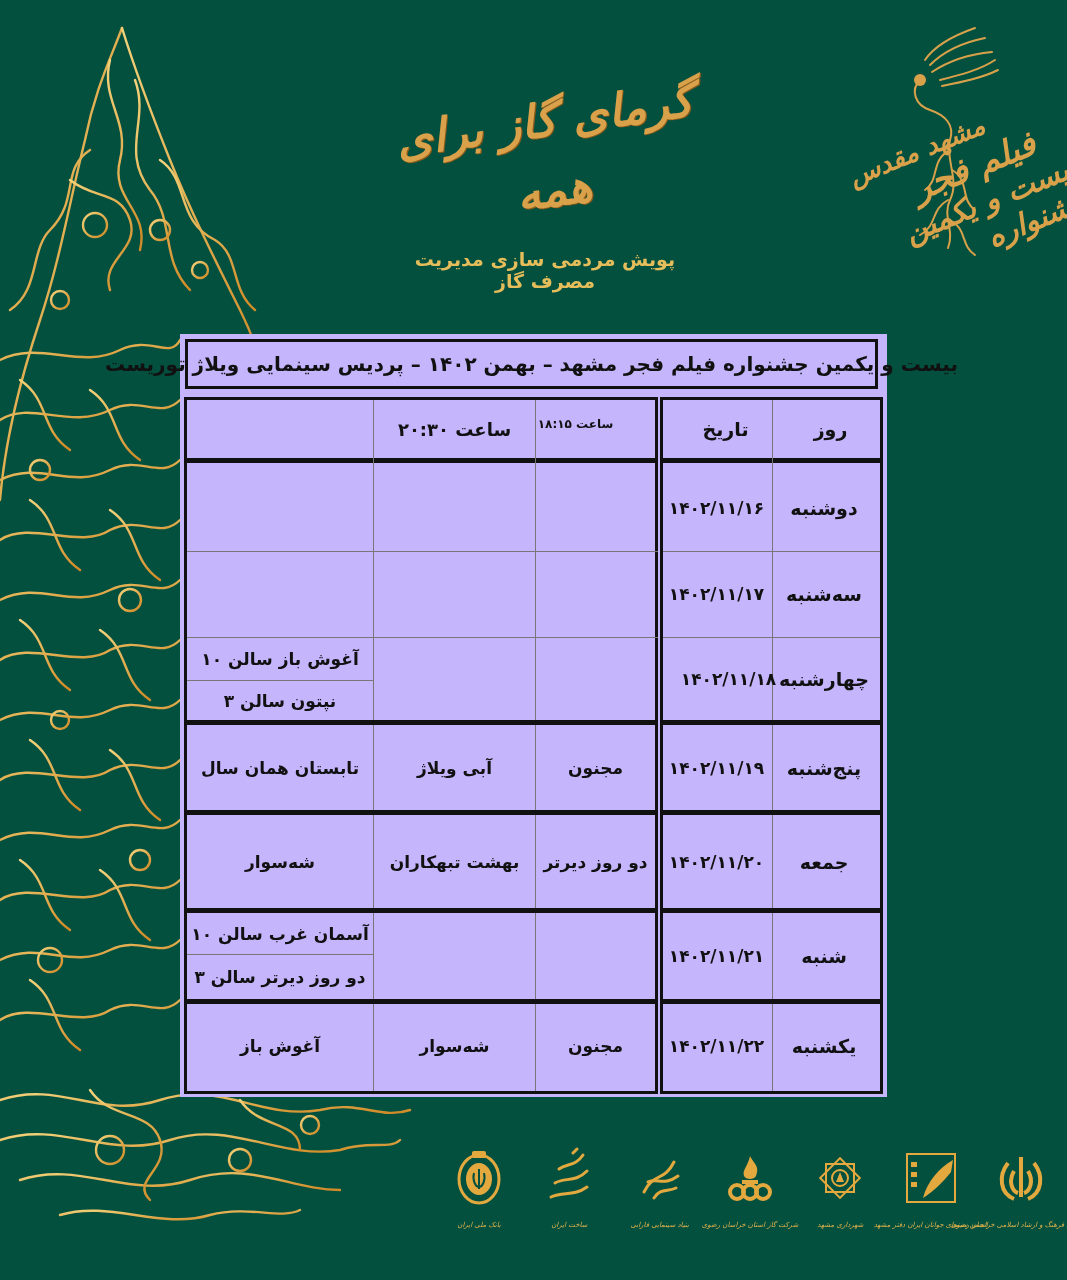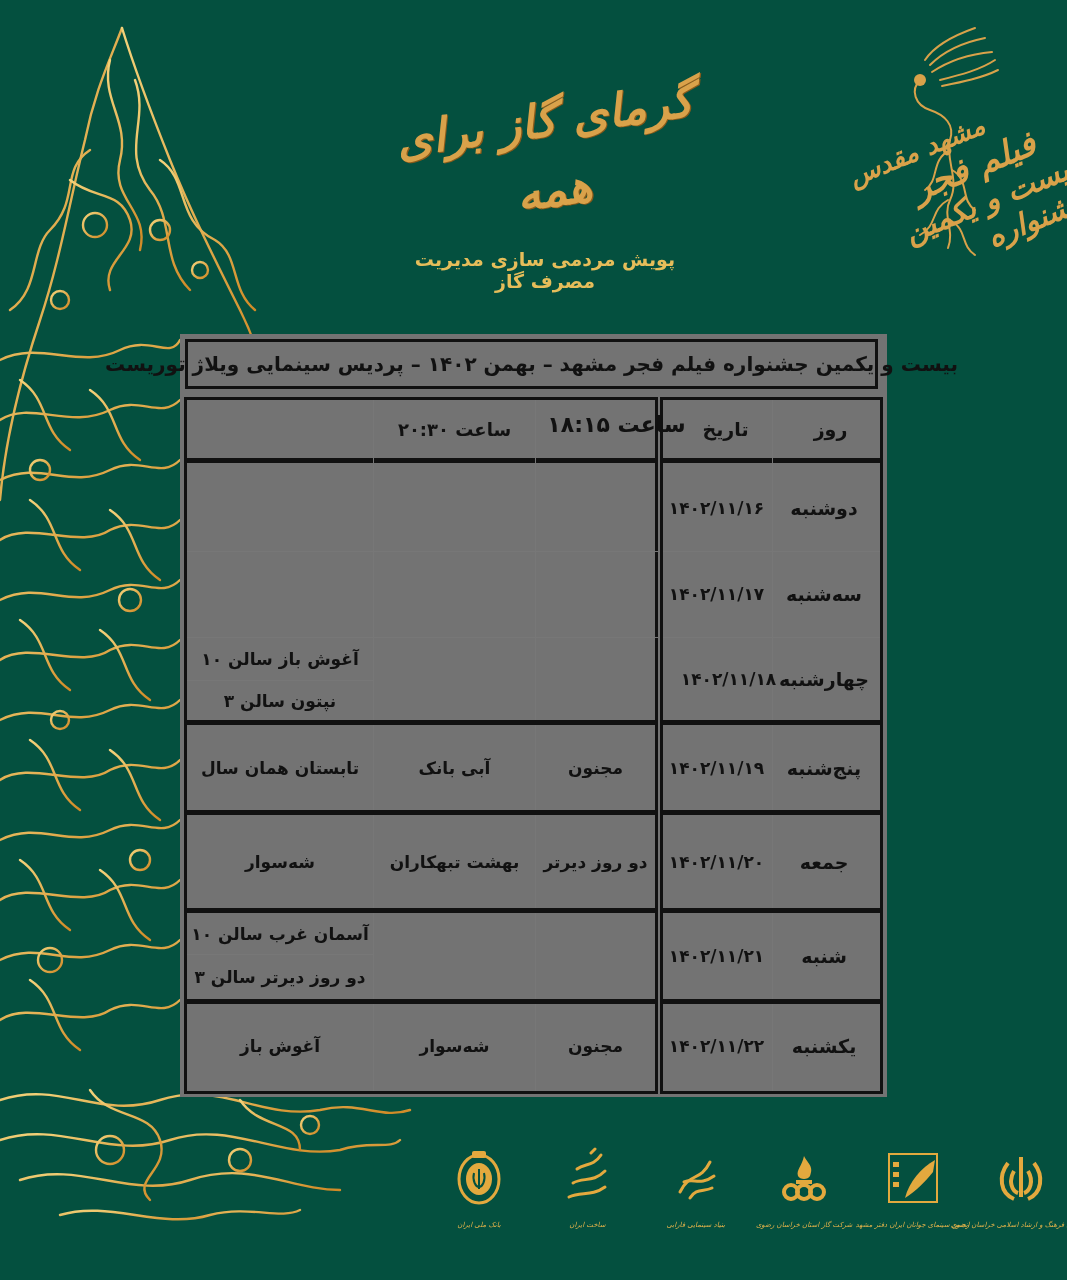--- a/index.html
+++ b/index.html
@@ -37,21 +37,21 @@
     color: #d9a24a; font-family: "DejaVu Serif", serif; font-style: italic;
     font-weight: bold; direction: rtl; text-align: right;
     transform: rotate(-22deg); transform-origin: right top;
   }
   .festival-text .l1 { font-size: 26px; display:block; margin-right: 40px; }
   .festival-text .l2 { font-size: 34px; display:block; }
   .festival-text .l3 { font-size: 30px; display:block; margin-right: -30px;}
 
   .schedule {
     position: absolute; left: 180px; top: 334px; width: 707px; height: 763px;
-    background: #737373;
+    background: #c4b5fd;
   }
   .title-box {
     position: absolute; left: 5px; top: 5px; width: 693px; height: 50px;
     border: 3px solid #111; box-sizing: border-box;
     display: flex; align-items: center; justify-content: center;
     font-size: 20px; font-weight: bold; color: #111; direction: rtl;
     white-space: nowrap;
   }
   .grid {
     position: absolute; border: 3px solid #111; box-sizing: border-box;
@@ -170,21 +170,21 @@
     <div class="thick" style="left:0; right:0; top:58px;"></div>
     <div class="vline" style="left:109px; top:0; bottom:0;"></div>
     <div class="cell" style="left:114px; top:0; width:107px; height:58px; font-size:19px;">روز</div>
     <div class="cell" style="left:0; top:0; width:109px; height:58px; font-size:19px;padding-left:16px;">تاریخ</div>
   </div>
 
   <div class="grid" style="left:4px; top:63px; width:474px; height:697px;">
     <div class="thick" style="left:0; right:0; top:58px;"></div>
     <div class="vline" style="left:186px; top:0; bottom:0;"></div>
     <div class="vline" style="left:348px; top:0; bottom:0;"></div>
-    <div class="cell" style="left:370px; top:0; width:119px; height:48px; font-size:22px;">ساعت ۱۸:۱۵</div>
+    <div class="cell" style="left:329px; top:0; width:119px; height:48px; font-size:12px;">ساعت ۱۸:۱۵</div>
     <div class="cell" style="left:187px; top:0; width:161px; height:58px; font-size:18px;">ساعت ۲۰:۳۰</div>
   </div>
 
   <div class="hline" style="left:7px; width:471px; top:217px;"></div>
   <div class="hline" style="left:483px; width:217px; top:217px;"></div>
   <div class="hline" style="left:7px; width:471px; top:303px;"></div>
   <div class="hline" style="left:483px; width:217px; top:303px;"></div>
   <div class="hline" style="left:7px; width:186px; top:346px;"></div>
   <div class="thick" style="left:7px; width:471px; top:386px;"></div>
   <div class="thick" style="left:483px; width:217px; top:386px;"></div>
@@ -218,21 +218,21 @@
     <div class="cell" style="left:356px; top:303px; width:119px; height:83px;"></div>
     <div class="cell" style="left:194px; top:303px; width:161px; height:83px;"></div>
     <div class="cell" style="left:7px; top:303px; width:186px; height:43px;">آغوش باز سالن ۱۰</div>
     <div class="cell" style="left:7px; top:347px; width:186px; height:39px;">نپتون سالن ۳</div>
   </div>
 
   <div>
     <div class="cell" style="left:591px; top:391px; width:106px; height:85px; font-size:19px;">پنج‌شنبه</div>
     <div class="cell" style="left:483px; top:391px; width:107px; height:85px;">۱۴۰۲/۱۱/۱۹</div>
     <div class="cell" style="left:356px; top:391px; width:119px; height:85px;">مجنون</div>
-    <div class="cell" style="left:194px; top:391px; width:161px; height:85px;">آبی بانک</div>
+    <div class="cell" style="left:194px; top:391px; width:161px; height:85px;">آبی ویلاژ</div>
     <div class="cell" style="left:7px; top:391px; width:186px; height:85px;">تابستان همان سال</div>
   </div>
 
   <div>
     <div class="cell" style="left:591px; top:481px; width:106px; height:93px; font-size:19px;">جمعه</div>
     <div class="cell" style="left:483px; top:481px; width:107px; height:93px;">۱۴۰۲/۱۱/۲۰</div>
     <div class="cell" style="left:356px; top:481px; width:119px; height:93px;">دو روز دیرتر</div>
     <div class="cell" style="left:194px; top:481px; width:161px; height:93px;">بهشت تبهکاران</div>
     <div class="cell" style="left:7px; top:481px; width:186px; height:93px;">شه‌سوار</div>
   </div>
@@ -278,20 +278,33 @@
           <rect x="6" y="20" width="6" height="5" fill="#e3a93e"></rect>
           <rect x="6" y="30" width="6" height="5" fill="#e3a93e"></rect>
           <path d="M18 46 C 22 30, 34 16, 48 8 L 46 20 C 38 30, 28 40, 18 46 Z" fill="#e3a93e"></path>
         </svg>
     </div>
     <div class="cap">انجمن سینمای جوانان ایران دفتر مشهد</div>
   </div>
   <div class="sponsor">
     <div class="glyph">
       <svg width="52" height="52" viewBox="0 0 52 52">
+          <g fill="none" stroke="#e3a93e" stroke-width="2">
+            <rect x="12" y="12" width="28" height="28"></rect>
+            <rect x="12" y="12" width="28" height="28" transform="rotate(45 26 26)"></rect>
+            <circle cx="26" cy="26" r="8"></circle>
+          </g>
+          <path d="M22 30 L 26 20 L 30 30 Z" fill="#e3a93e"></path>
+        </svg>
+    </div>
+    <div class="cap">شهرداری مشهد</div>
+  </div>
+  <div class="sponsor">
+    <div class="glyph">
+      <svg width="52" height="52" viewBox="0 0 52 52">
           <path d="M26 4 C 30 12, 36 14, 32 24 C 30 28, 22 28, 20 24 C 18 18, 24 14, 26 4 Z" fill="#e3a93e"></path>
           <rect x="18" y="28" width="16" height="4" fill="#e3a93e"></rect>
           <g fill="none" stroke="#e3a93e" stroke-width="4">
             <circle cx="13" cy="40" r="7"></circle>
             <circle cx="26" cy="40" r="7"></circle>
             <circle cx="39" cy="40" r="7"></circle>
           </g>
         </svg>
     </div>
     <div class="cap">شرکت گاز استان خراسان رضوی</div>

